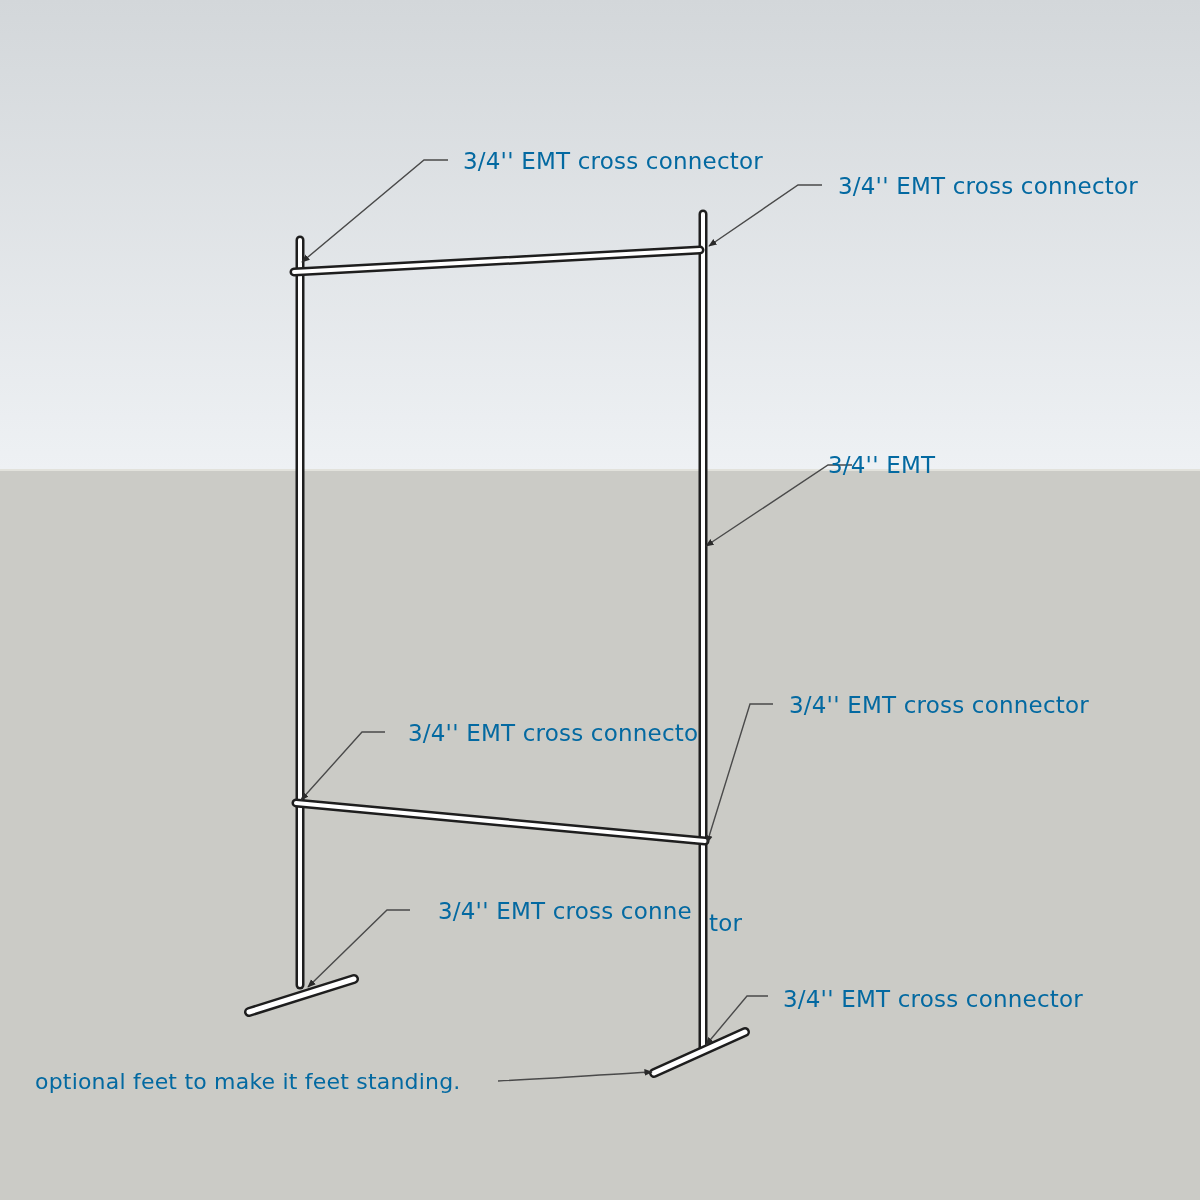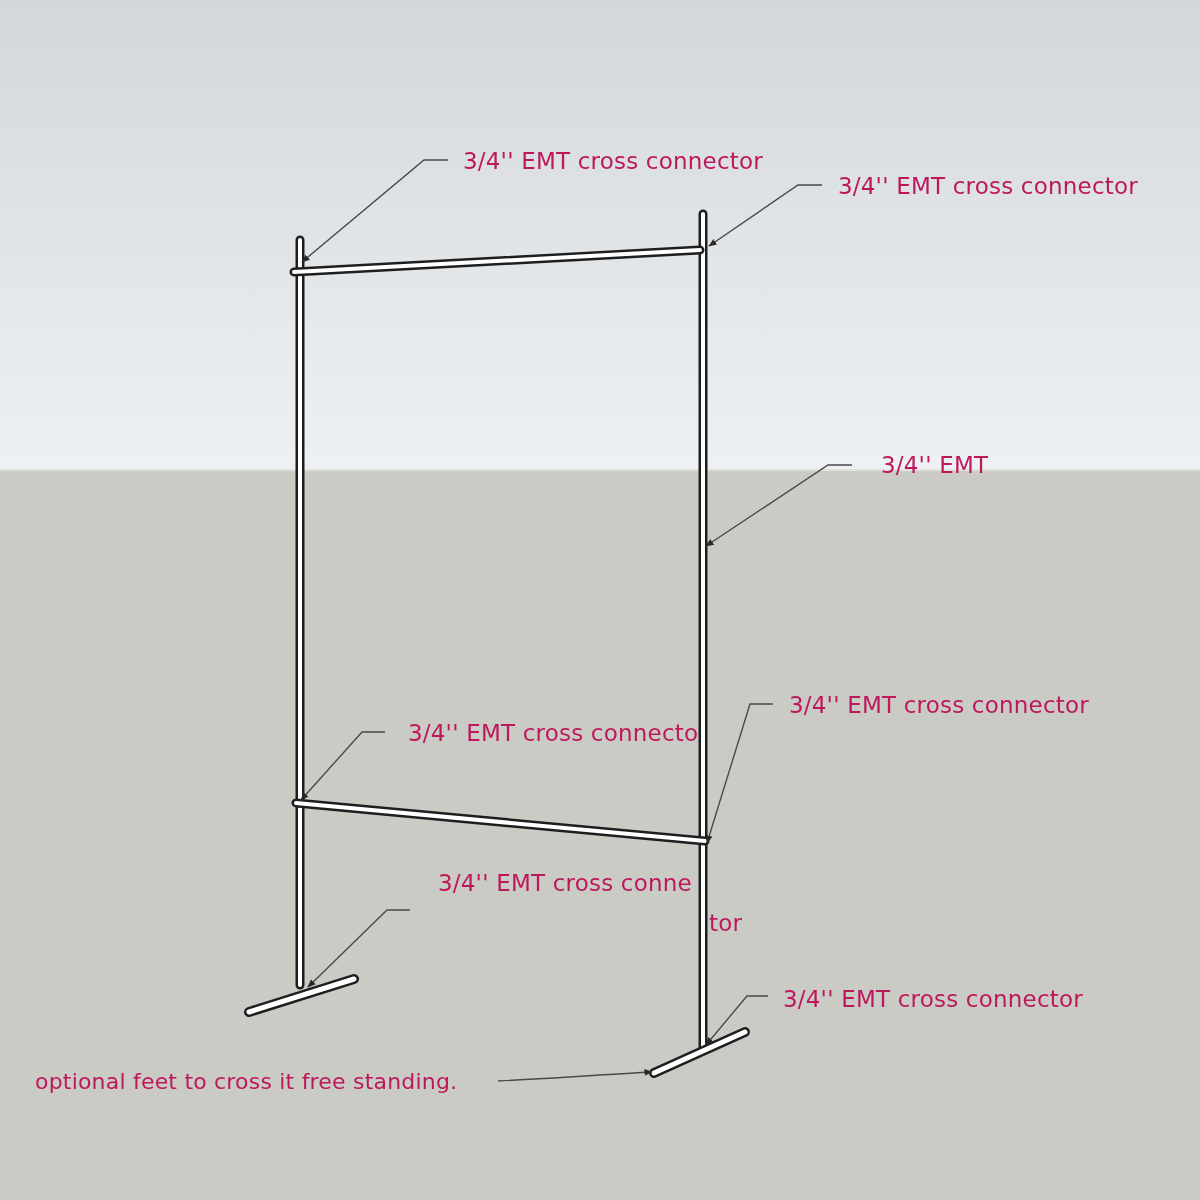--- a/index.html
+++ b/index.html
@@ -3,21 +3,21 @@
 <meta charset="utf-8">
 <style>
   html, body { margin: 0; padding: 0; }
   body { width: 1200px; height: 1200px; overflow: hidden; position: relative; background: #cbcbc6; }
   #stage { position: absolute; left: 0; top: 0; width: 1200px; height: 1200px; }
   #stage svg { position: absolute; left: 0; top: 0; }
   .label {
     position: absolute;
     font-family: "DejaVu Sans", sans-serif;
     font-size: 23px;
-    color: #be185d;
+    color: #0369a1;
     white-space: nowrap;
     line-height: 1;
     letter-spacing: 0.2px;
   }
 </style>
 </head>
 <body>
 
 <div id="stage">
   <svg width="1200" height="1200" viewBox="0 0 1200 1200" xmlns="http://www.w3.org/2000/svg">
@@ -75,20 +75,20 @@
       <polyline points="773,704 750,704 707,843" marker-end="url(#arrow)"></polyline>
       <polyline points="385,732 362,732 301,800" marker-end="url(#arrow)"></polyline>
       <polyline points="410,910 387,910 308,987" marker-end="url(#arrow)"></polyline>
       <polyline points="768,996 747,996 706,1045" marker-end="url(#arrow)"></polyline>
       <path d="M498,1081 C560,1078 610,1074 652,1072" marker-end="url(#arrow)"></path>
     </g>
   </svg>
 
   <div class="label" style="left:463px; top:150px;">3/4'' EMT cross connector</div>
   <div class="label" style="left:838px; top:175px;">3/4'' EMT cross connector</div>
-  <div class="label" style="left:881px; top:454px;">3/4'' EMT</div>
+  <div class="label" style="left:828px; top:454px;">3/4'' EMT</div>
   <div class="label" style="left:789px; top:694px;">3/4'' EMT cross connector</div>
   <div class="label" style="left:400px; top:722px;margin-left:8px;">3/4'' EMT cross connecto</div>
-  <div class="label" style="left:438px; top:872px;">3/4'' EMT cross conne</div>
+  <div class="label" style="left:438px; top:900px;">3/4'' EMT cross conne</div>
   <div class="label" style="left:709px; top:912px;">tor</div>
   <div class="label" style="left:783px; top:988px;">3/4'' EMT cross connector</div>
-  <div class="label" style="left:35px; top:1071px; font-size:22px;">optional feet to cross it free standing.</div>
+  <div class="label" style="left:35px; top:1071px; font-size:22px;">optional feet to make it feet standing.</div>
 </div>
 
 </body></html>

